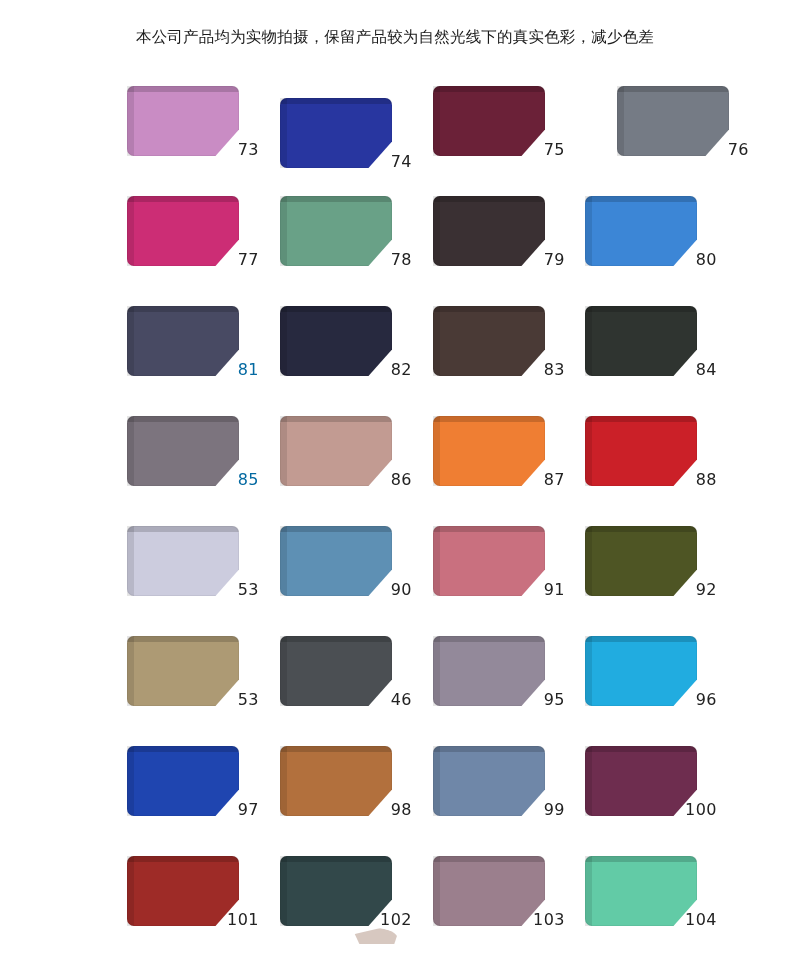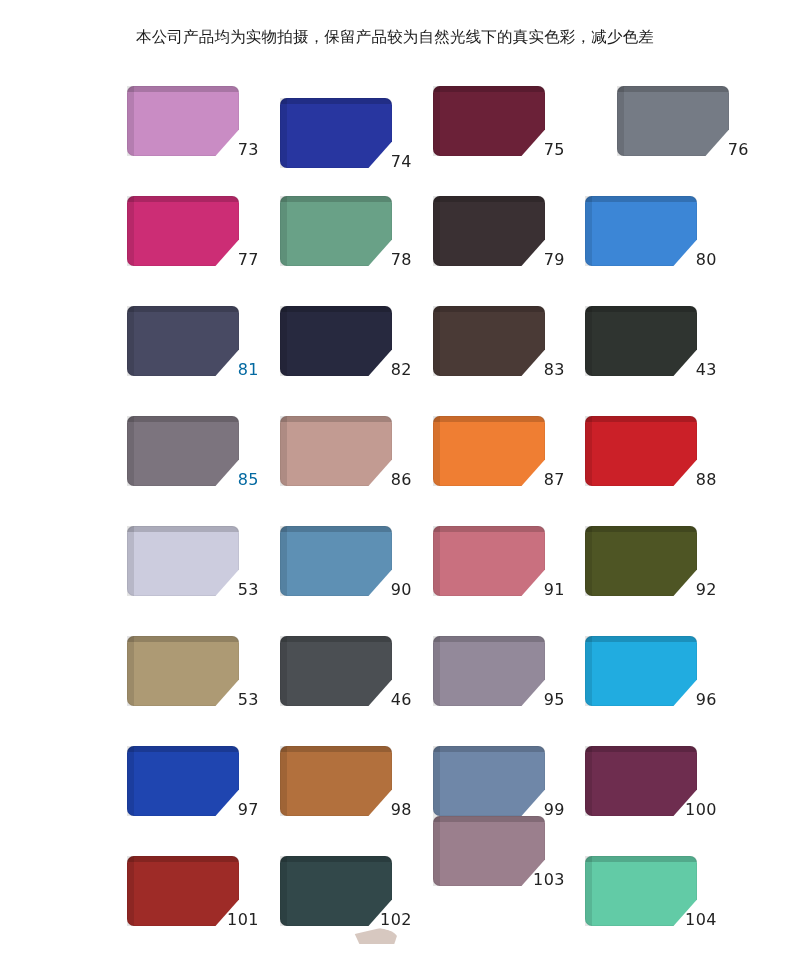--- a/index.html
+++ b/index.html
@@ -160,21 +160,21 @@
       <div class="swatch-cell" style="left: 280px; top: 228px;">
         <div class="swatch-chip" title="dark-navy" style="width: 112px; height: 70px; background: rgb(39, 41, 63);"></div>
         <div class="swatch-number">82</div>
       </div>
       <div class="swatch-cell" style="left: 433px; top: 228px;">
         <div class="swatch-chip" title="coffee-brown" style="width: 112px; height: 70px; background: rgb(74, 58, 54);"></div>
         <div class="swatch-number">83</div>
       </div>
       <div class="swatch-cell" style="left: 585px; top: 228px;">
         <div class="swatch-chip" title="near-black-green" style="width: 112px; height: 70px; background: rgb(47, 52, 48);"></div>
-        <div class="swatch-number">43</div>
+        <div class="swatch-number">84</div>
       </div>
       <div class="swatch-cell" style="left: 127px; top: 338px;">
         <div class="swatch-chip" title="taupe-gray" style="width: 112px; height: 70px; background: rgb(124, 116, 126);"></div>
         <div class="swatch-number faded">85</div>
       </div>
       <div class="swatch-cell" style="left: 280px; top: 338px;">
         <div class="swatch-chip" title="dusty-blush-rose" style="width: 112px; height: 70px; background: rgb(194, 155, 146);"></div>
         <div class="swatch-number">86</div>
       </div>
       <div class="swatch-cell" style="left: 433px; top: 338px;">
@@ -234,21 +234,21 @@
         <div class="swatch-number">100</div>
       </div>
       <div class="swatch-cell" style="left: 127px; top: 778px;">
         <div class="swatch-chip" title="brick-red" style="width: 112px; height: 70px; background: rgb(158, 43, 39);"></div>
         <div class="swatch-number">101</div>
       </div>
       <div class="swatch-cell" style="left: 280px; top: 778px;">
         <div class="swatch-chip" title="dark-teal-slate" style="width: 112px; height: 70px; background: rgb(50, 72, 74);"></div>
         <div class="swatch-number">102</div>
       </div>
-      <div class="swatch-cell" style="left: 433px; top: 738px;">
+      <div class="swatch-cell" style="left: 433px; top: 778px;">
         <div class="swatch-chip" title="dusty-mauve-purple" style="width: 112px; height: 70px; background: rgb(155, 127, 141);"></div>
         <div class="swatch-number">103</div>
       </div>
       <div class="swatch-cell" style="left: 585px; top: 778px;">
         <div class="swatch-chip" title="mint-seafoam" style="width: 112px; height: 70px; background: rgb(98, 203, 166);"></div>
         <div class="swatch-number">104</div>
       </div>
     </div>
 
   <div id="page-edge-artifact"></div>

